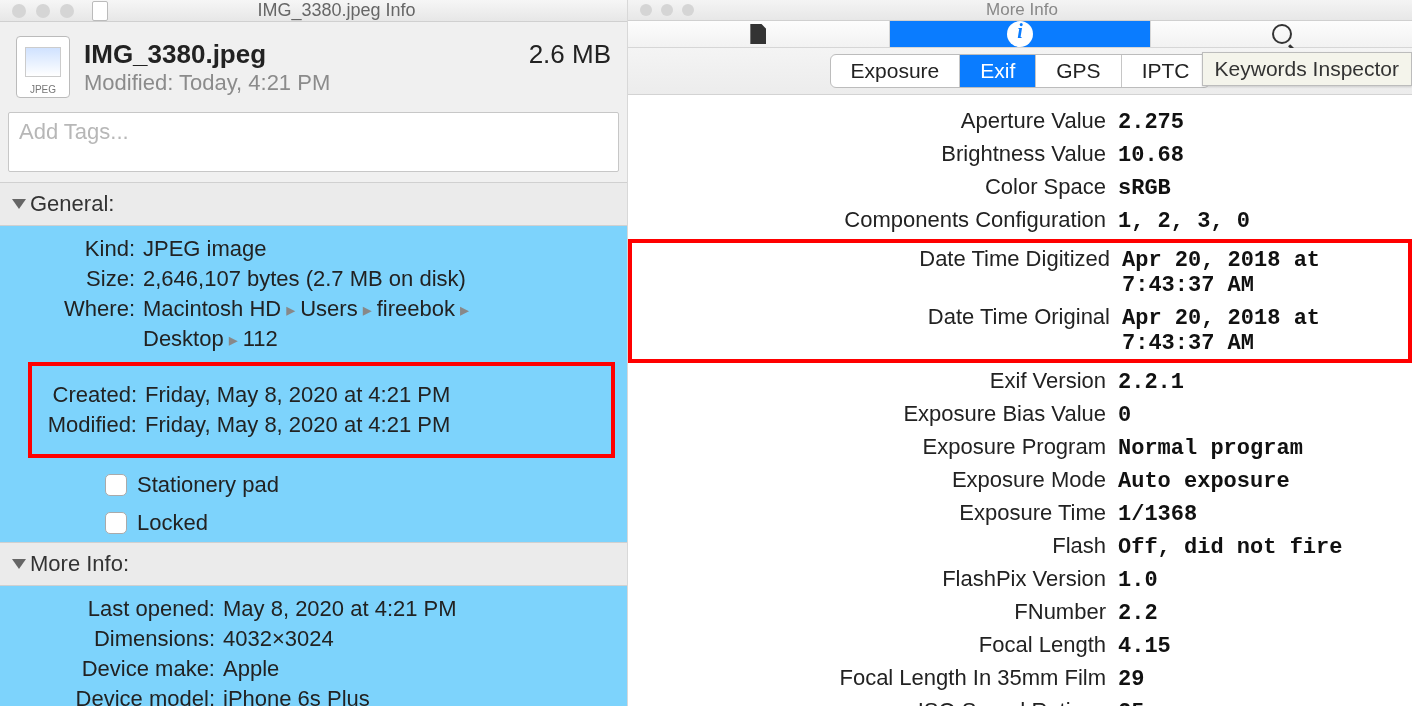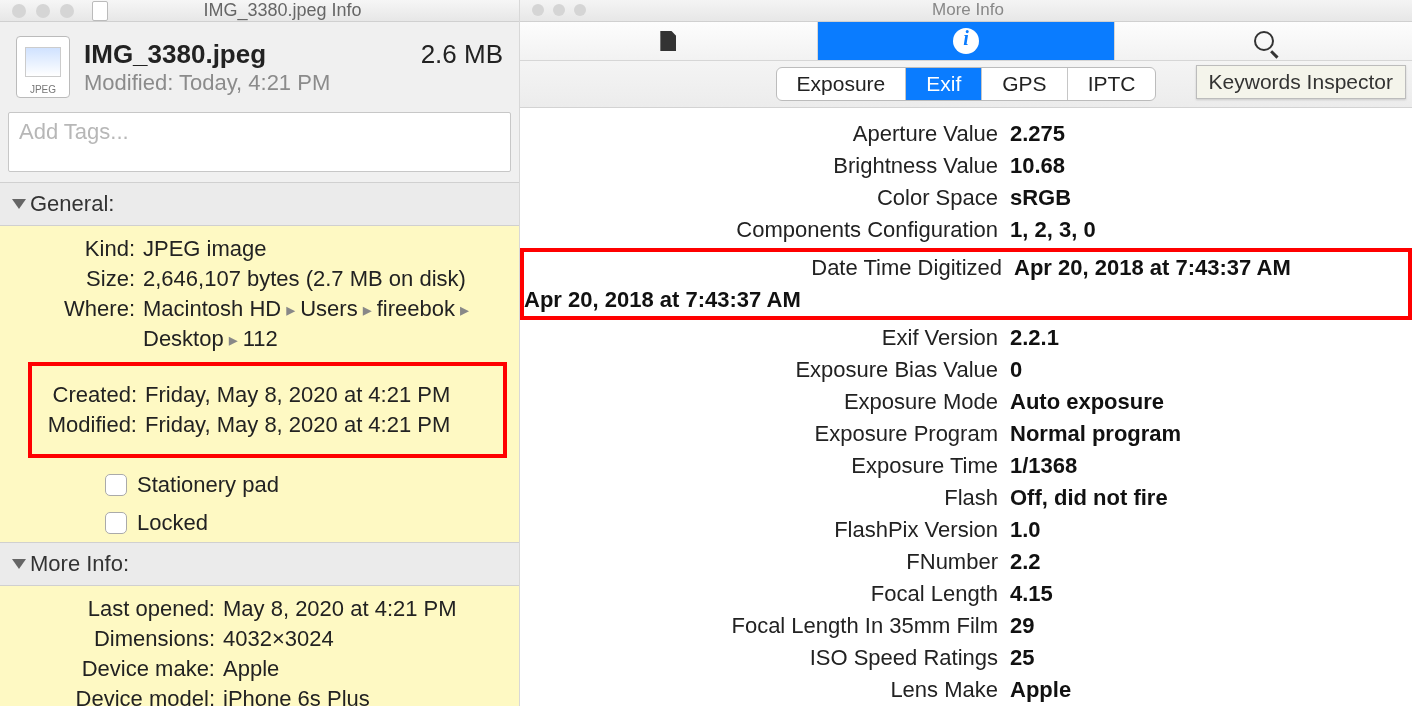--- a/index.html
+++ b/index.html
@@ -9,25 +9,25 @@
     color: #222;
     background: #fff;
     width: 1412px;
     height: 706px;
     overflow: hidden;
   }
   .container { display: flex; width: 100%; height: 100%; }
 
   
   .left {
-    width: 520px;
+    width: 628px;
     border-right: 1px solid #d8d8d8;
     display: flex;
     flex-direction: column;
-    background: #fef9c3;
+    background: #7dd3fc;
   }
   .titlebar {
     height: 34px;
     background: linear-gradient(#f6f6f6,#e7e7e7);
     border-bottom: 1px solid #d0d0d0;
     display: flex;
     align-items: center;
     padding: 0 12px;
     gap: 10px;
   }
@@ -105,28 +105,28 @@
   .subtabs {
     display:flex; justify-content:center; padding:6px 0;
     background:linear-gradient(#f4f4f4,#ececec); border-bottom:1px solid #d3d3d3;
     position:relative;
   }
   .segctl { display:flex; border:1px solid #bcbcbc; border-radius:6px; overflow:hidden; background:#fff;}
   .segbtn { padding:4px 20px; font-size:21px; border-right:1px solid #c6c6c6;}
   .segbtn:last-child{border-right:none;}
   .segbtn.active { background:#0a7cff; color:#fff; }
   .tooltip {
-    position:absolute; right:6px; top:4px; background:#f4f4eb;
+    position:absolute; right:0; top:4px; background:#f4f4eb;
     border:1px solid #bcbcbc; padding:4px 12px; font-size:21px; color:#333;
     box-shadow:0 1px 2px rgba(0,0,0,.15);
   }
   .exif-list { padding:10px 0 0 0; }
   .er { display:flex; padding:3px 0; font-size:22px; align-items:baseline;}
   .er .ek { width:490px; text-align:right; color:#222; padding-right:12px;}
-  .er .ev { font-weight:700; color:#111; flex:1;}
+  .er .ev { font-weight:700; color:#111; flex:1;font-family:Liberation Mono, monospace;}
   .r-highlight { border:4px solid #f00; margin:2px 0; }
 </style>
 </head>
 <body>
 
 <div class="container">
 
   <div class="left">
     <div class="titlebar">
       <div class="traffic">
@@ -275,41 +275,42 @@
           <span class="ek">Components Configuration</span>
           <span class="ev">1, 2, 3, 0</span>
         </div>
 
       <div class="r-highlight">
         <div class="er">
             <span class="ek">Date Time Digitized</span>
             <span class="ev">Apr 20, 2018 at 7:43:37 AM</span>
           </div>
         <div class="er">
+            <span class="ek">Date Time Original</span>
             <span class="ev">Apr 20, 2018 at 7:43:37 AM</span>
           </div>
       </div>
 
       <div class="er">
           <span class="ek">Exif Version</span>
           <span class="ev">2.2.1</span>
         </div>
       <div class="er">
           <span class="ek">Exposure Bias Value</span>
           <span class="ev">0</span>
         </div>
       <div class="er">
+          <span class="ek">Exposure Program</span>
+          <span class="ev">Normal program</span>
+        </div>
+      <div class="er">
           <span class="ek">Exposure Mode</span>
           <span class="ev">Auto exposure</span>
         </div>
       <div class="er">
-          <span class="ek">Exposure Program</span>
-          <span class="ev">Normal program</span>
-        </div>
-      <div class="er">
           <span class="ek">Exposure Time</span>
           <span class="ev">1/1368</span>
         </div>
       <div class="er">
           <span class="ek">Flash</span>
           <span class="ev">Off, did not fire</span>
         </div>
       <div class="er">
           <span class="ek">FlashPix Version</span>
           <span class="ev">1.0</span>

